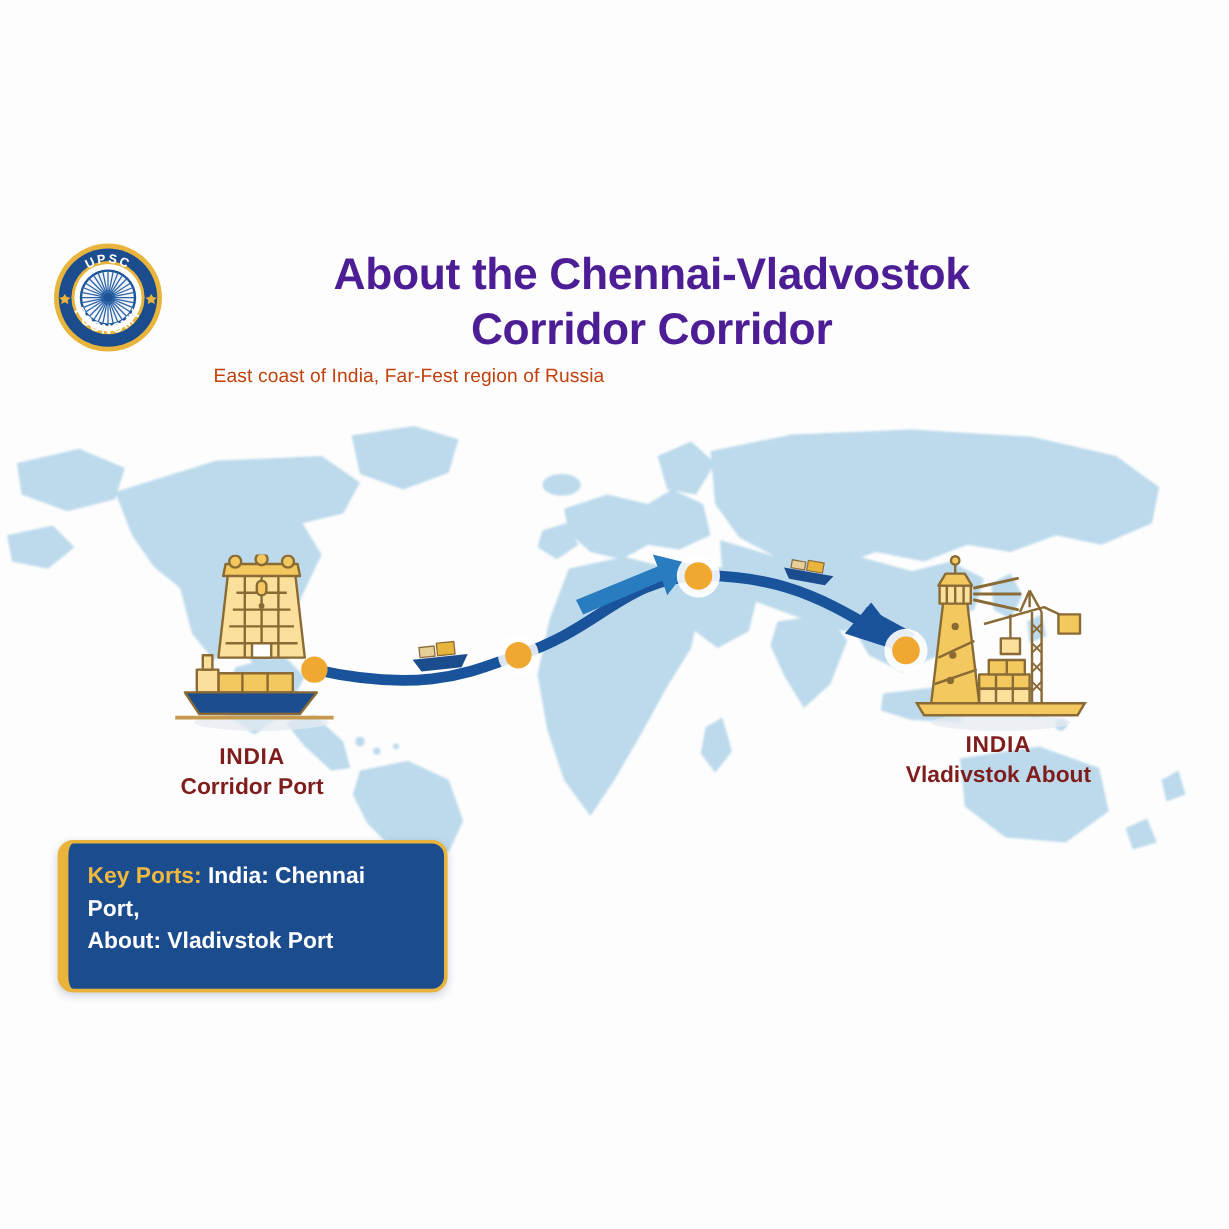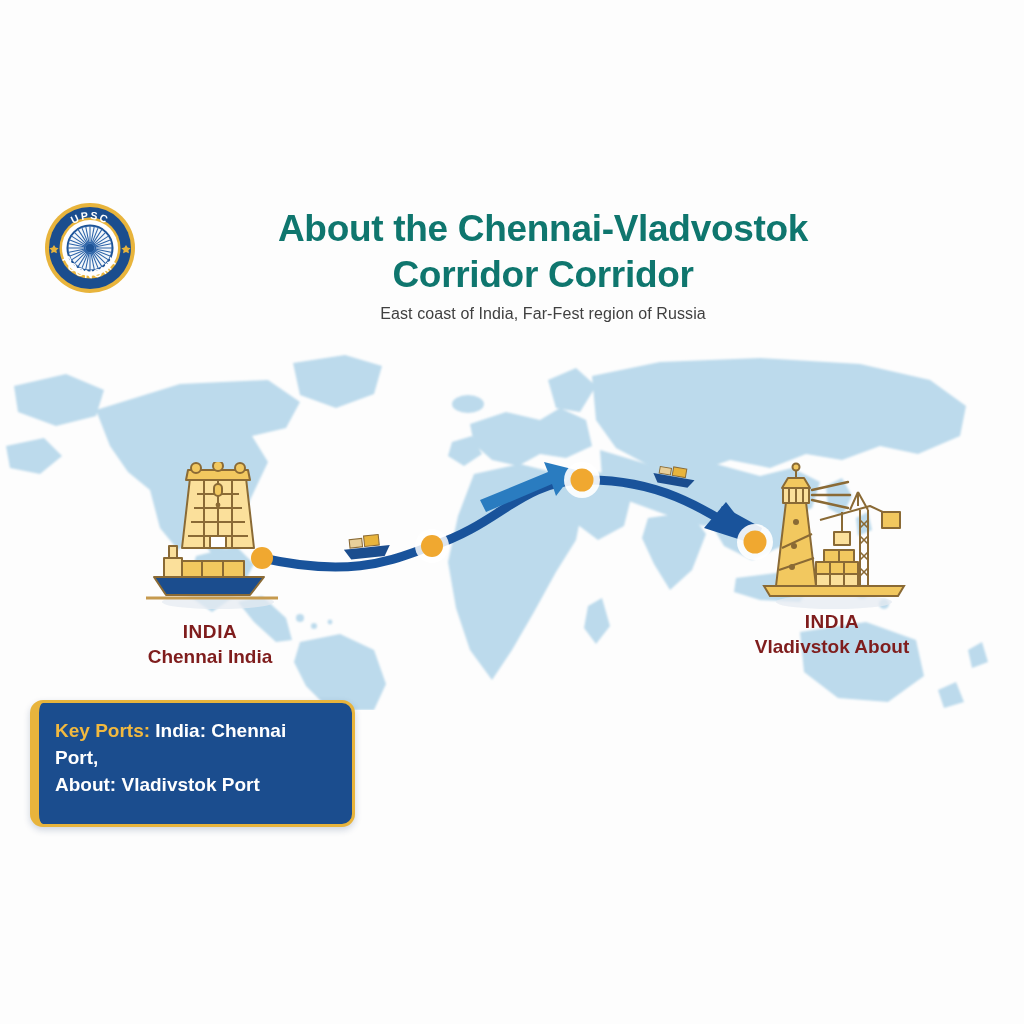--- a/index.html
+++ b/index.html
@@ -8,48 +8,48 @@
     background:#ffffff;
     font-family:"Liberation Sans", sans-serif;
     overflow:hidden;
   }
   #stage{position:relative;width:1024px;height:1024px;background:#fdfdfd;}
 
   
   .logo{position:absolute;left:44px;top:202px;width:92px;height:92px;}
   .title-block{position:absolute;left:178px;top:206px;width:730px;}
   .title{
-    font-size:37px;line-height:46px;font-weight:bold;color:#0f766e;
+    font-size:37px;line-height:46px;font-weight:bold;color:#4c1d95;
     letter-spacing:-.3px;margin:0;text-align:center;
   }
   .title .l1{display:block;}
   .title .l2{display:block;}
   .subtitle{
-    font-size:16px;color:#404040;margin-top:7px;text-align:center;
+    font-size:16px;color:#c2410c;margin-top:7px;text-align:left;
     letter-spacing:.1px;
   }
 
   
   .map-wrap{position:absolute;left:0;top:350px;width:1024px;height:360px;}
   .map-svg{position:absolute;left:0;top:0;}
 
   
   .port-icon{position:absolute;}
   #india-icon{left:138px;top:462px;width:160px;height:150px;}
   #russia-icon{left:752px;top:462px;width:160px;height:150px;}
 
   .port-label{position:absolute;text-align:center;color:#7f1d1d;}
   #india-label{left:110px;top:620px;width:200px;}
   #russia-label{left:722px;top:610px;width:220px;}
   .port-country{font-size:19px;font-weight:bold;letter-spacing:.6px;line-height:24px;}
   .port-name{font-size:19px;font-weight:bold;line-height:26px;}
 
   
   .callout{
-    position:absolute;left:30px;top:700px;width:325px;
+    position:absolute;left:48px;top:700px;width:325px;
     background:#1b4d8e;border:3px solid #e8b43c;border-left-width:9px;
     border-radius:13px;box-sizing:border-box;
     padding:14px 18px 26px 16px;
     box-shadow:0 3px 7px rgba(20,50,100,.20);
   }
   .callout-text{
     font-size:19px;font-weight:bold;color:#ffffff;line-height:27px;
   }
   .callout-text .k{color:#f2b93f;}
 </style>
@@ -307,21 +307,21 @@
           <line x1="92" y1="100" x2="92" y2="124"></line>
         <line x1="87" y1="88" x2="87" y2="100"></line>
       </g>
 
       <path d="M12,124 L152,124 L146,134 L18,134 Z" fill="#f2c85f" stroke="#8a6a35" stroke-width="2"></path>
     </svg>
   </div>
 
   <div class="port-label" id="india-label">
     <div class="port-country">INDIA</div>
-    <div class="port-name">Chennai India</div>
+    <div class="port-name">Corridor Port</div>
   </div>
 
   <div class="port-label" id="russia-label">
     <div class="port-country">INDIA</div>
     <div class="port-name">Vladivstok About</div>
   </div>
 
   <div class="callout">
     <div class="callout-text">
       <span class="k">Key Ports:</span><span> India: Chennai Port,</span><br>

